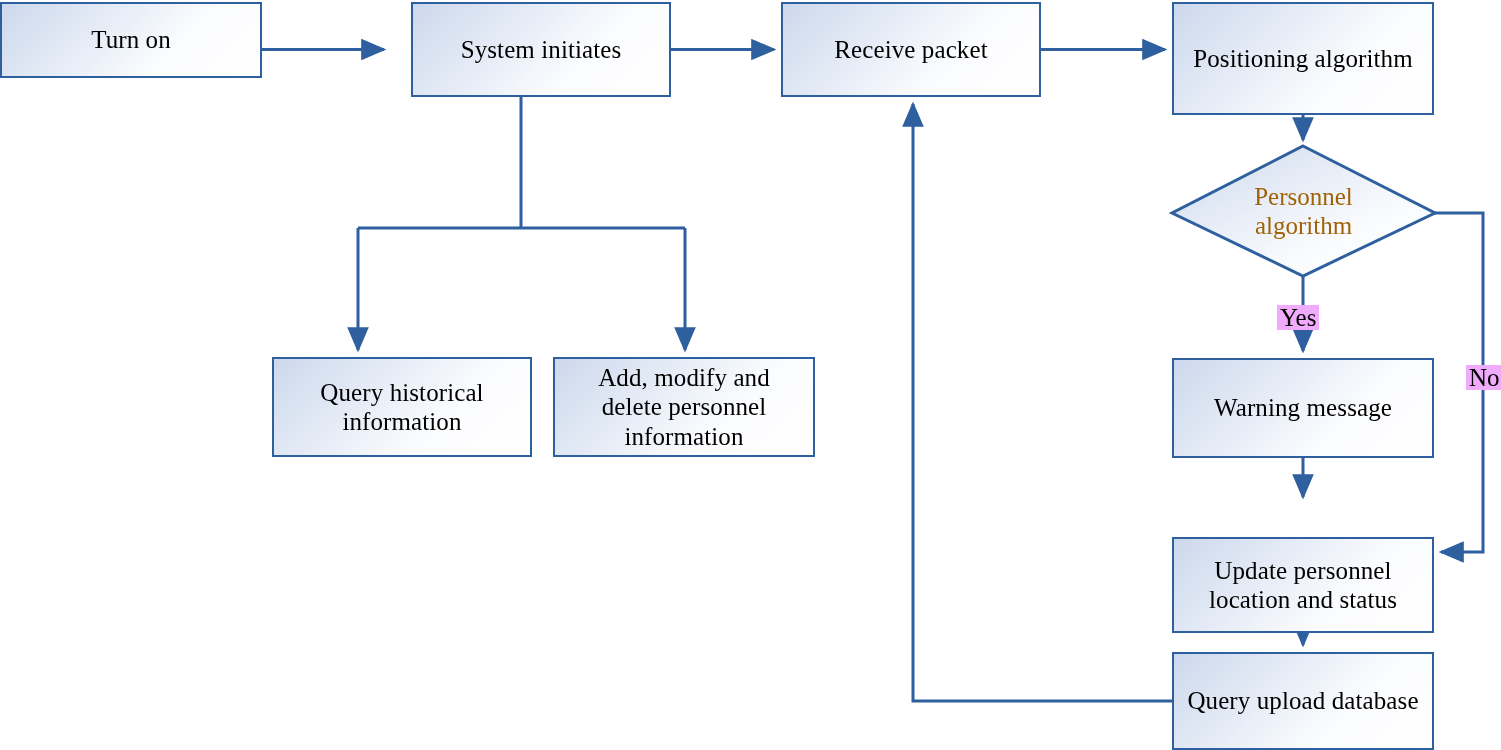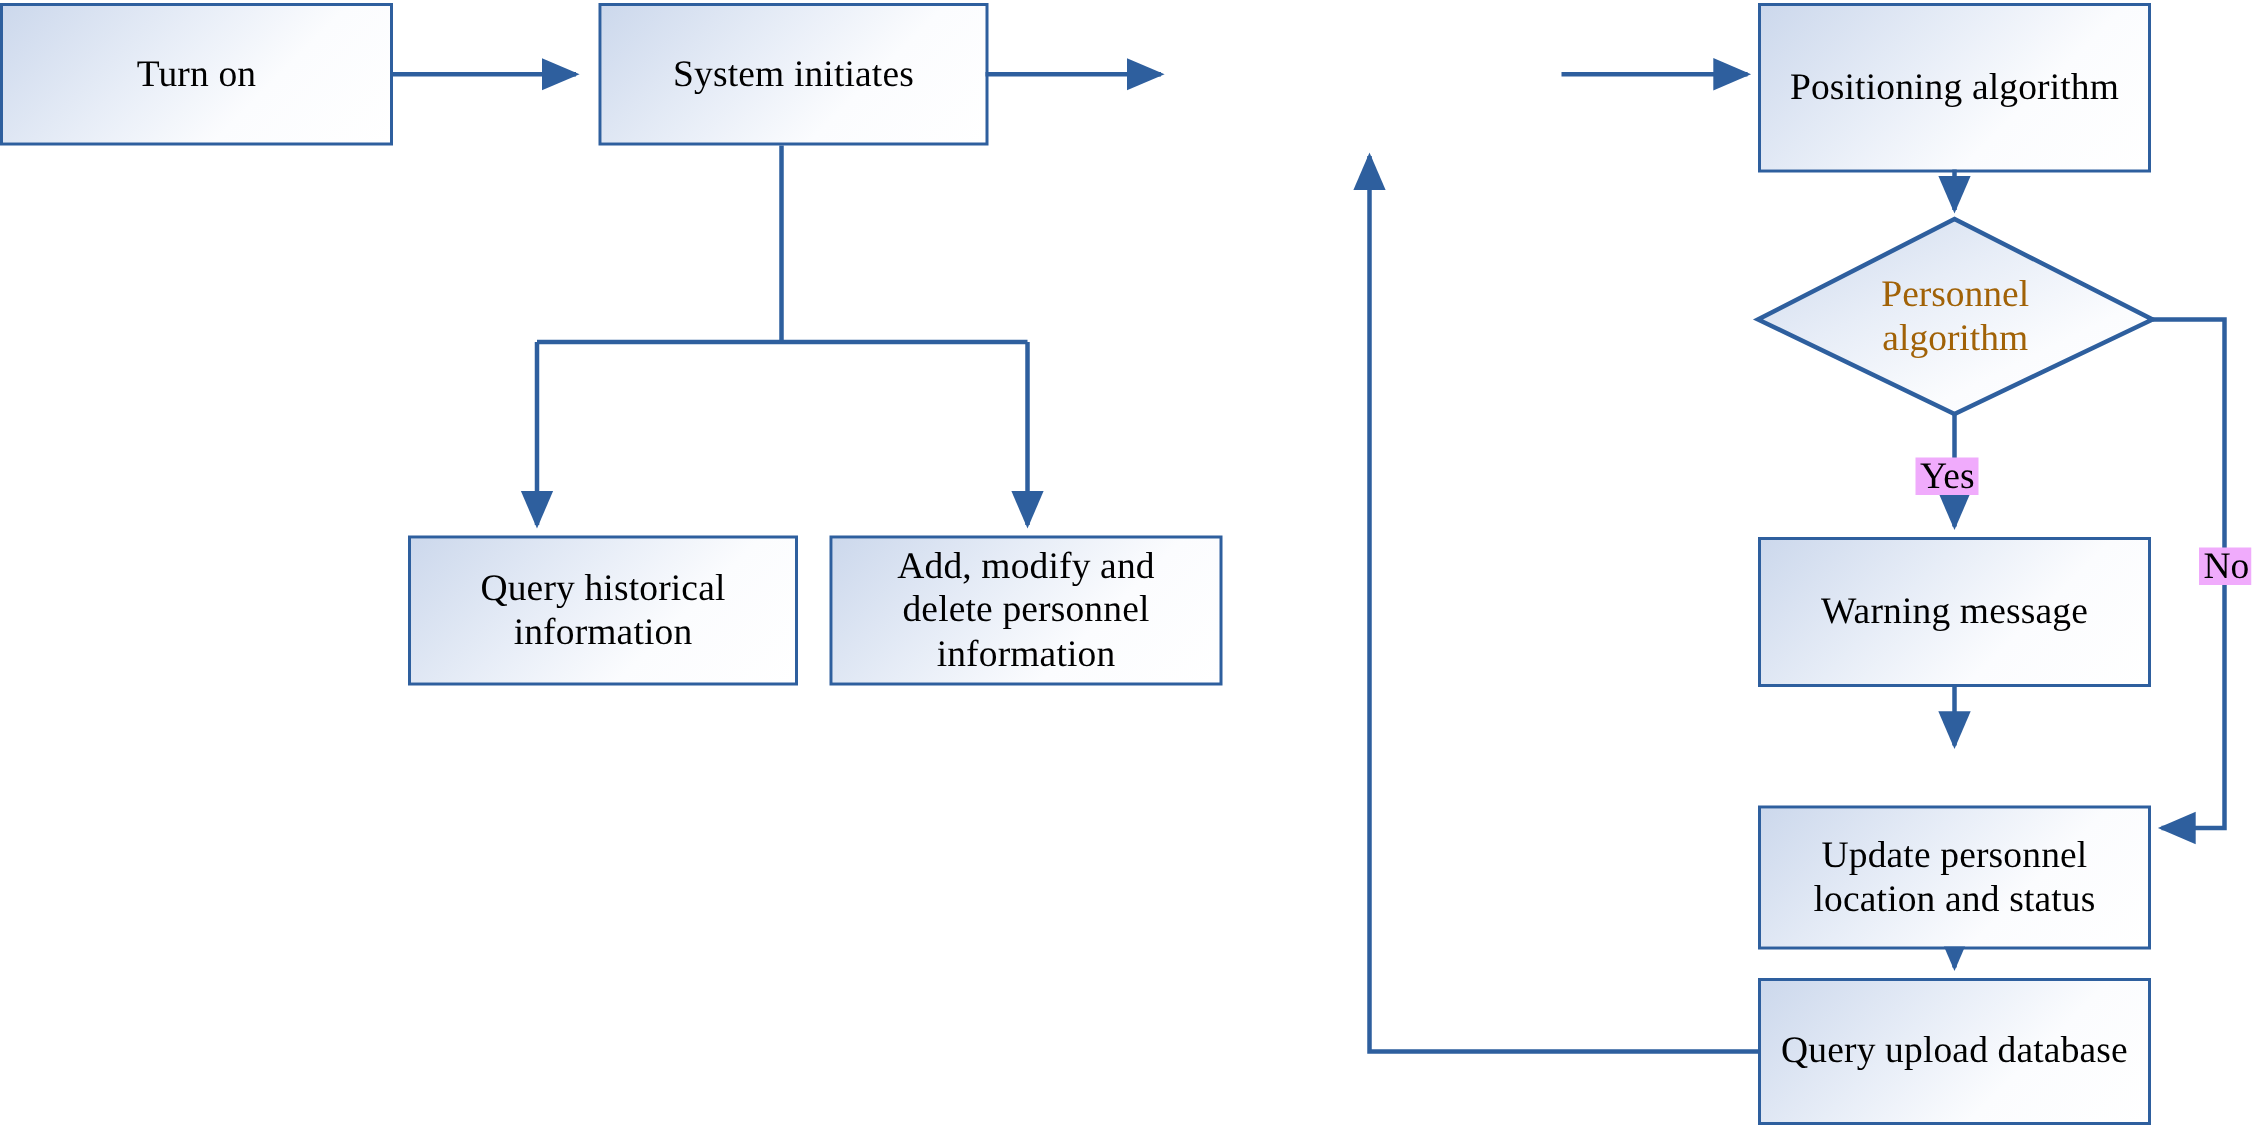--- a/index.html
+++ b/index.html
@@ -107,28 +107,31 @@
       <path d="M1435,213 L1483,213 L1483,552 L1441,552" marker-end="url(#arrowhead)"></path>
 
       <path d="M1303,600 L1303,645" marker-end="url(#arrowhead)"></path>
 
       <path d="M1172,701 L913,701 L913,104" marker-end="url(#arrowhead)"></path>
     </g>
 
     <polygon points="1303,146 1435,213 1303,276 1172,213" fill="url(#boxgrad)" stroke="#2e5f9e" stroke-width="3"></polygon>
   </svg>
 
-  <div class="node proc" style="left:0px; top:2px; width:262px; height:95px;">
+  <div class="node proc" style="left:0px; top:2px; width:262px; height:76px;">
     <span>Turn on</span>
   </div>
 
-  <div class="node proc" style="left:399px; top:2px; width:260px; height:95px;">
+  <div class="node proc" style="left:411px; top:2px; width:260px; height:95px;">
     <span>System initiates</span>
   </div>
 
+  <div class="node proc" style="left:781px; top:2px; width:260px; height:95px;">
+    <span>Receive packet</span>
+  </div>
 
   <div class="node proc" style="left:1172px; top:2px; width:262px; height:113px;">
     <span class="nowrap">Positioning algorithm</span>
   </div>
 
   <div class="node proc" style="left:228px; top:357px; width:260px; height:100px;margin-left:44px;">
     <div>
       <div>Query historical</div>
       <div>information</div>
     </div>

